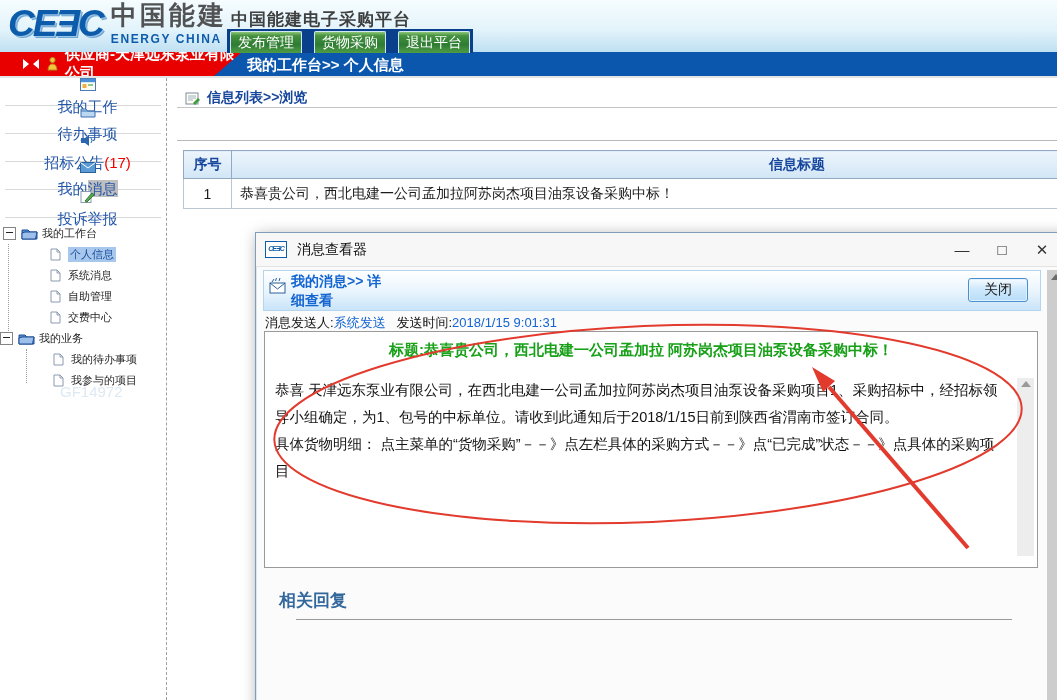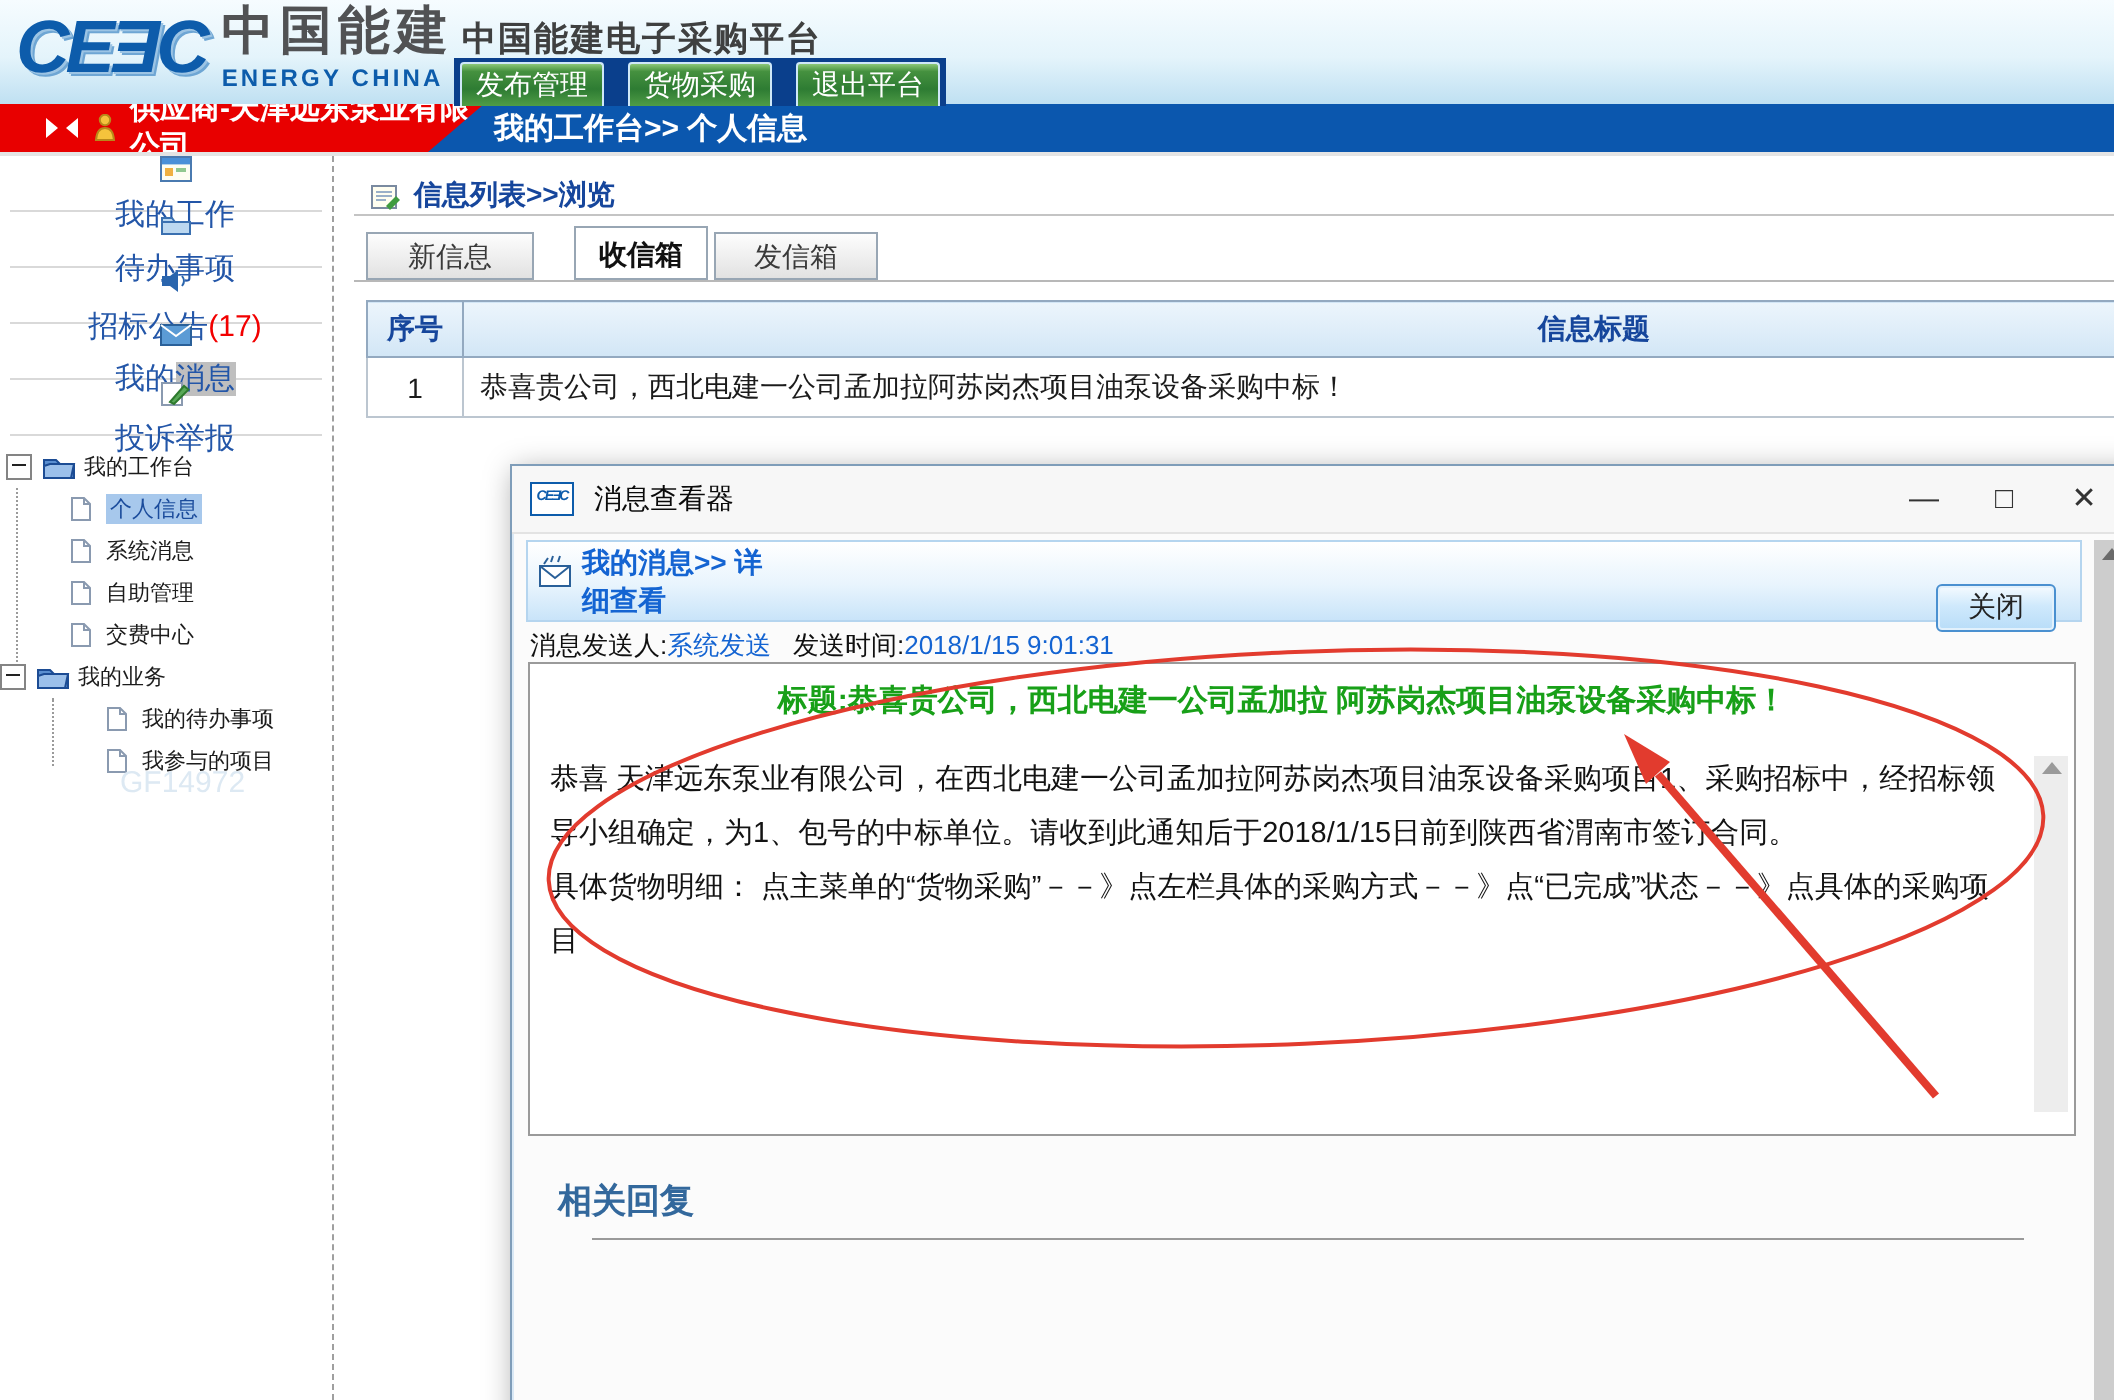--- a/index.html
+++ b/index.html
@@ -38,21 +38,21 @@
   
   .sidebar { position:absolute; left:0; top:78px; width:166px; bottom:0; background:#fff;
              border-right:1px dashed #9f9f9f; z-index:1; }
   .side-item { display:flex; align-items:center; gap:7px; height:27px; padding-left:9px; margin:0 5px;
                border-bottom:1px solid #d9d9d9; font-size:15px; color:#2356a8; cursor:pointer;flex-direction:column; }
   .icn { width:18px; display:flex; justify-content:center; flex:0 0 auto; }
   .badge { color:#f20000; }
   .hl { background:#bfbfbf; }
   .tree { margin-top:5px; font-size:11px; color:#1c1c1c; }
   .trow { display:flex; align-items:center; gap:4px; height:21px; cursor:pointer; }
-  .t-root { padding-left:3px; } .t-c1 { padding-left:31px; } .t-biz { } .t-c2 { padding-left:49px; }
+  .t-root { padding-left:3px; } .t-c1 { padding-left:46px; } .t-biz { } .t-c2 { padding-left:49px; }
   .exp { width:11px; height:11px; border:1px solid #848484; background:#fff; position:relative; flex:0 0 auto; }
   .exp::after { content:""; position:absolute; left:2px; right:2px; top:4px; height:1px; background:#222; }
   .kids { position:relative; } .kids.k1::before { content:""; position:absolute; left:8px; top:0; bottom:54px; border-left:1px dotted #9a9a9a; }
   .kids.k2::before { content:""; position:absolute; left:26px; top:0; bottom:8px; border-left:1px dotted #9a9a9a; }
   .sel { background:#a7c8ec; color:#1b4c9c; padding:0 2px; }
   .watermark { position:absolute; left:60px; top:305px; font-size:15px; color:#dde9f3; }
 
   
   .sect-title { position:absolute; left:183px; top:89px; display:flex; align-items:center; gap:6px;
                 font-size:14px; font-weight:bold; color:#16469c; }
@@ -87,21 +87,21 @@
   .mbody { position:absolute; left:0; top:34px; right:0; bottom:0; background:#fbfbfb;
            border-left:1px solid #d9e8f5; }
   .vscroll { position:absolute; right:4px; top:3px; bottom:3px; width:17px; background:#cdcdcd; }
   .up-arrow { margin:4px auto 0; width:0; height:0; border-left:5px solid transparent;
               border-right:5px solid transparent; border-bottom:6px solid #6a6a6a; }
   .mhead { position:absolute; left:6px; top:3px; width:778px; height:41px; box-sizing:border-box;
            background:linear-gradient(180deg,#ffffff 0%,#e8f4fd 55%,#c9e4f9 100%); border:1px solid #b5d5ef; }
   .mhead-icn { position:absolute; left:5px; top:6px; }
   .mhead-title { position:absolute; left:27px; top:1px; width:100px; font-size:14px; font-weight:bold;
                  color:#1464d2; line-height:19px; word-break:break-all; }
-  .close-btn { position:absolute; right:12px; top:21px; padding:2px 15px; font-size:14px; color:#222;
+  .close-btn { position:absolute; right:12px; top:7px; padding:2px 15px; font-size:14px; color:#222;
                background:linear-gradient(180deg,#f6fbff,#cfe9fc 45%,#b8ddf8); border:1px solid #4a90d0;
                border-radius:3px; box-shadow:inset 0 0 0 1px #e2f1fc; cursor:pointer; font-family:inherit; }
   .sender { position:absolute; left:8px; top:47px; font-size:13px; color:#101010; }
   .sender .blue { color:#1464d2; }
   .msgbox { position:absolute; left:7px; top:64px; width:774px; height:237px; background:#fff;
             border:1px solid #9a9a9a; box-sizing:border-box; }
   .iscroll { position:absolute; right:3px; top:46px; width:17px; height:178px; background:#ededed; }
   .iscroll .up-arrow { border-bottom-color:#9a9a9a; margin-top:3px; }
   .msg-title { margin:9px 30px 0 10px; text-align:center; font-size:15px; font-weight:bold; color:#18a018; }
   .msg-text { margin:17px 34px 0 10px; font-size:14.5px; color:#131313; line-height:27px; }
@@ -285,25 +285,20 @@
       <svg width="15" height="14" viewBox="0 0 15 14">
           <rect x="1" y="2" width="12" height="11" fill="#fffef0" stroke="#7a8aa0"></rect>
           <path d="M3 5 h8 M3 7 h8 M3 9 h5" stroke="#9ab0c8"></path>
           <path d="M8 12 L13 7 L15 9 L10 14 Z" fill="#3f9b3f"></path>
         </svg>
     </span>
     <span>信息列表&gt;&gt;浏览</span>
   </div>
   <div class="sect-line"></div>
 
-  <div class="mtabs">
-    <div class="mtab t1">新信息</div>
-    <div class="mtab t2">收信箱</div>
-    <div class="mtab t3">发信箱</div>
-  </div>
   <div class="tabs-line"></div>
 
   <table class="msg-table">
     <tbody>
         <tr>
       <th>序号</th>
       <th>信息标题</th>
     </tr>
     <tr>
       <td class="no">1</td>

